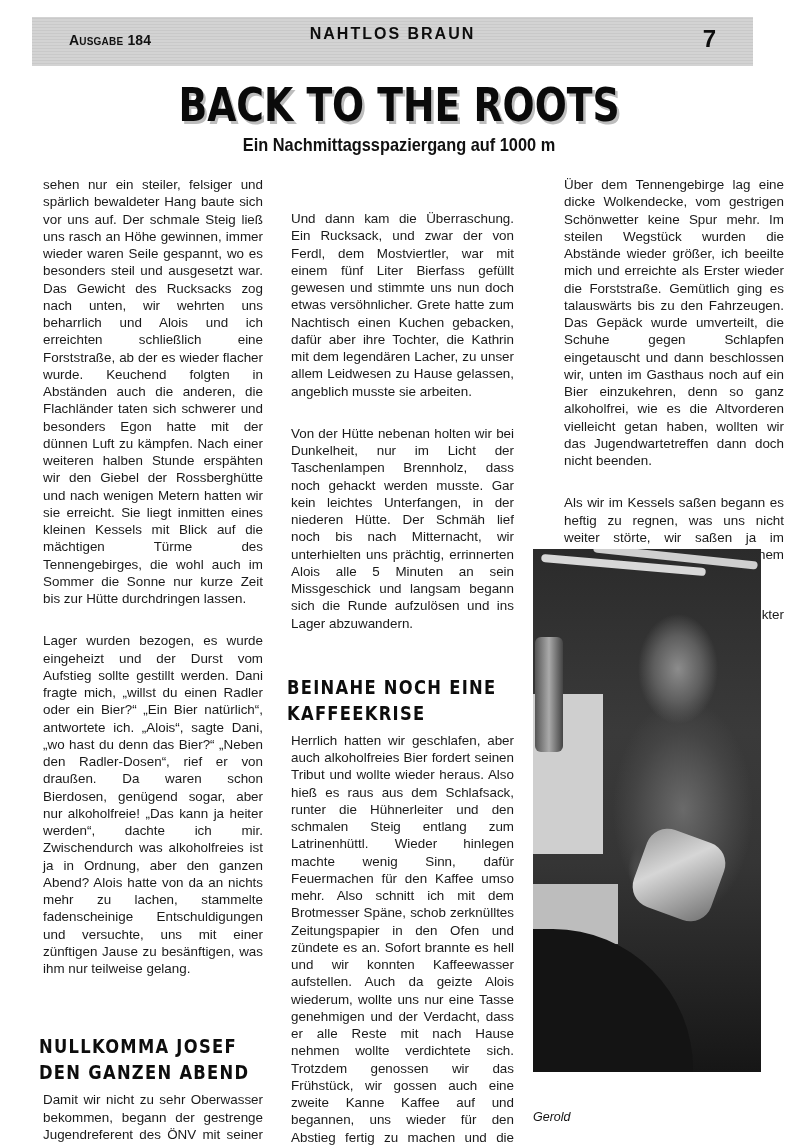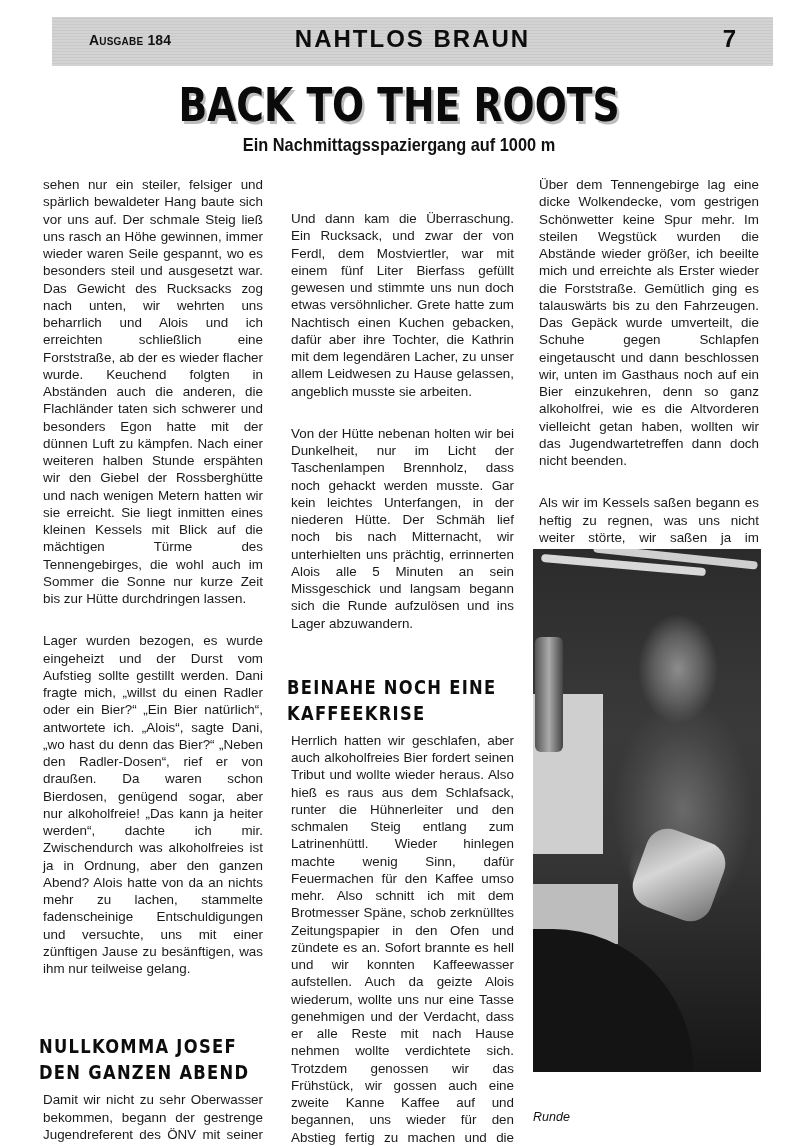--- a/index.html
+++ b/index.html
@@ -2,32 +2,32 @@
 <html><head>
   <meta charset="utf-8">
   <style>
     html, body { margin: 0; padding: 0; background: #ffffff; }
     body {
       width: 798px; height: 1146px; position: relative; overflow: hidden;
       font-family: "DejaVu Sans Condensed", "Liberation Sans Narrow", "Liberation Sans", sans-serif;
       color: #1a1a1a;
     }
     .header-bar {
-      position: absolute; left: 52px; top: 17px; width: 721px; height: 49px;
+      position: absolute; left: 32px; top: 17px; width: 721px; height: 49px;
       background: repeating-linear-gradient(0deg, #d3d3d3 0px, #d3d3d3 2px, #c9c9c9 2px, #c9c9c9 3px);
       box-sizing: border-box;
     }
     .issue {
       position: absolute; left: 37px; top: 15px; font-weight: bold; font-size: 14px;
       font-variant: small-caps; letter-spacing: 0.2px; color: #111;
       font-family: "Liberation Sans", sans-serif;
     }
     .mag-title {
       position: absolute; left: 0; right: 0; top: 8px; text-align: center;
-      font-weight: bold; font-size: 24px; letter-spacing: 2px; color: #0d0d0d;
+      font-weight: bold; font-size: 16px; letter-spacing: 2px; color: #0d0d0d;
       font-family: "Liberation Sans", sans-serif;
     }
     .page-num {
       position: absolute; right: 37px; top: 8px; font-weight: bold; font-size: 24px;
       font-family: "Liberation Sans", sans-serif; color: #0d0d0d;
     }
     .main-title {
       position: absolute; left: 0; right: 0; top: 78px; text-align: center;
       font-family: "DejaVu Sans", sans-serif; font-weight: bold; font-size: 46px;
       letter-spacing: 0px; color: #0a0a0a;
@@ -41,21 +41,21 @@
     }
     .col {
       position: absolute; top: 172px;
       font-size: 13.4px; line-height: 17.25px; text-align: justify;
       font-family: "Liberation Sans Narrow", "Liberation Sans", sans-serif;
       color: #1a1a1a;
     }
     .col p { margin: 4px; hyphens: manual; }
     .col1 { left: 39px; width: 228px; }
     .col2 { left: 287px; width: 231px; }
-    .col3 { left: 535px; width: 228px; }
+    .col3 { left: 560px; width: 228px; }
     .gap-para { height: 17px; }
     .gap-big { height: 52px; }
     .section-head {
       font-family: "DejaVu Sans", sans-serif; font-weight: bold; font-size: 19px;
       line-height: 26px; letter-spacing: 1.5px; text-align: left; color: #0d0d0d;
       transform-origin: left top; transform: scaleX(0.86); width: 260px;
       margin-bottom: 6px;
     }
     .signature { text-align: right; }
     .photo-wrap {
@@ -120,13 +120,13 @@
 
 <div class="photo-wrap">
   <div class="photo-tube2"></div>
   <div class="photo-tube1"></div>
   <div class="photo-cabinet"></div>
   <div class="photo-lamp"></div>
   <div class="photo-cabinet2"></div>
   <div class="photo-pot"></div>
   <div class="photo-chair"></div>
 </div>
-<div class="caption">Runde</div>
+<div class="caption">Gerold</div>
 
 </body></html>

